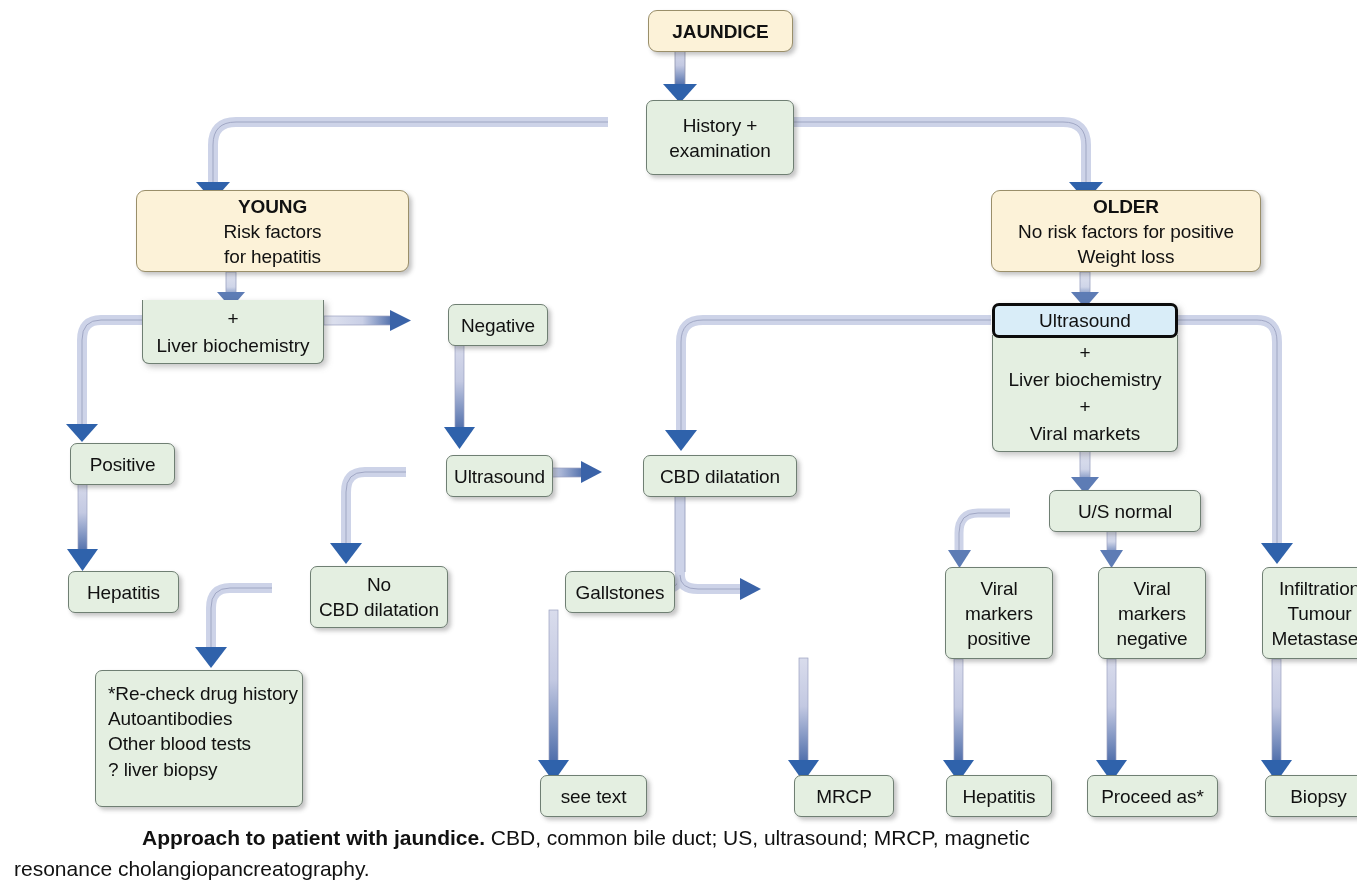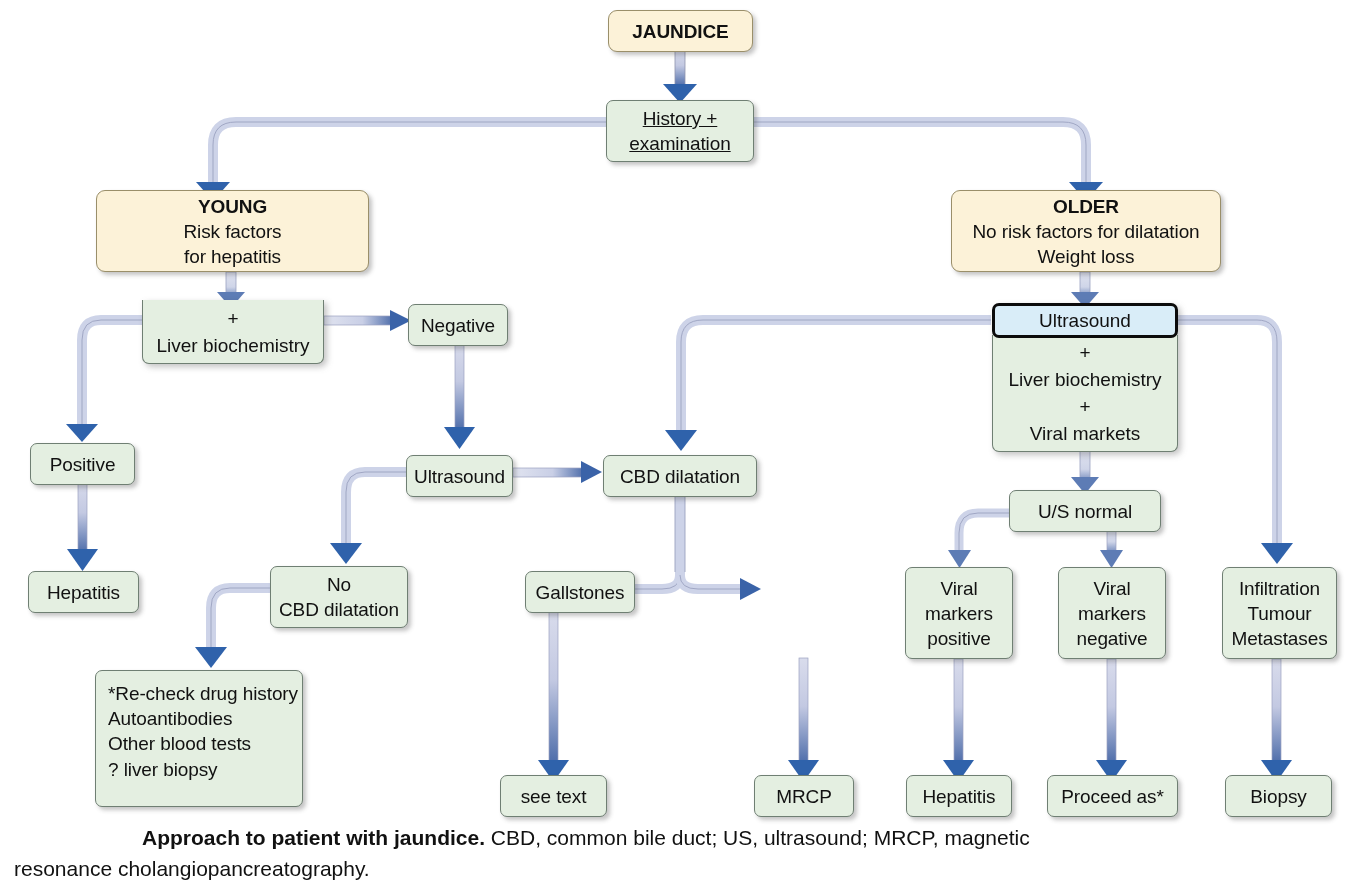--- a/index.html
+++ b/index.html
@@ -34,21 +34,21 @@
     letter-spacing:-0.1px;
     background:#e4efe1;
     box-shadow:3px 3px 4px rgba(60,60,60,0.30);
     z-index:3;
   }
   .node.cream{
     background:#fcf2d8;
     border-color:#9a8f6a;
     border-radius:9px;
   }
-  .node.pad{padding:20px 10px;}
+  .node.pad{padding:20px 10px;margin-left:40px;}
   .node .ln{display:block;white-space:nowrap;}
   .node .bold{font-weight:bold;}
   .node .spacer{height:14px;}
 
   
   .combo{
     position:absolute;
     z-index:3;
     box-sizing:border-box;
     filter:drop-shadow(3px 3px 3px rgba(60,60,60,0.30));
@@ -280,34 +280,34 @@
         <rect x="1272" y="659" width="9" height="106" fill="url(#gV)" stroke="#9ba2c0" stroke-width="0.7"></rect>
         <path d="M1261 760 L1292 760 L1276.5 782 Z" fill="#2f62ab"></path>
       </g>
     </g>
   </svg>
 
   <div class="node cream pad" style="left:608px; top:10px; width:145px; height:38px;">
     <span class="ln bold">JAUNDICE</span>
   </div>
 
-  <div class="node pad" style="left:606px; top:100px; width:148px; height:62px;text-decoration:underline;">
+  <div class="node pad" style="left:606px; top:100px; width:148px; height:75px;">
     <span class="ln">History +</span>
     <span class="ln">examination</span>
   </div>
 
   <div class="node cream pad" style="left:96px; top:190px; width:273px; height:82px;">
     <span class="ln bold">YOUNG</span>
     <span class="ln">Risk factors</span>
     <span class="ln">for hepatitis</span>
   </div>
 
   <div class="node cream pad" style="left:951px; top:190px; width:270px; height:82px;">
     <span class="ln bold">OLDER</span>
-    <span class="ln">No risk factors for dilatation</span>
+    <span class="ln">No risk factors for positive</span>
     <span class="ln">Weight loss</span>
   </div>
 
   <div class="combo" style="left:142px; top:303px; width:182px;">
     <div class="body" style="height:64px;">
       <span class="ln">+</span>
       <span class="ln">Liver biochemistry</span>
     </div>
   </div>
 

